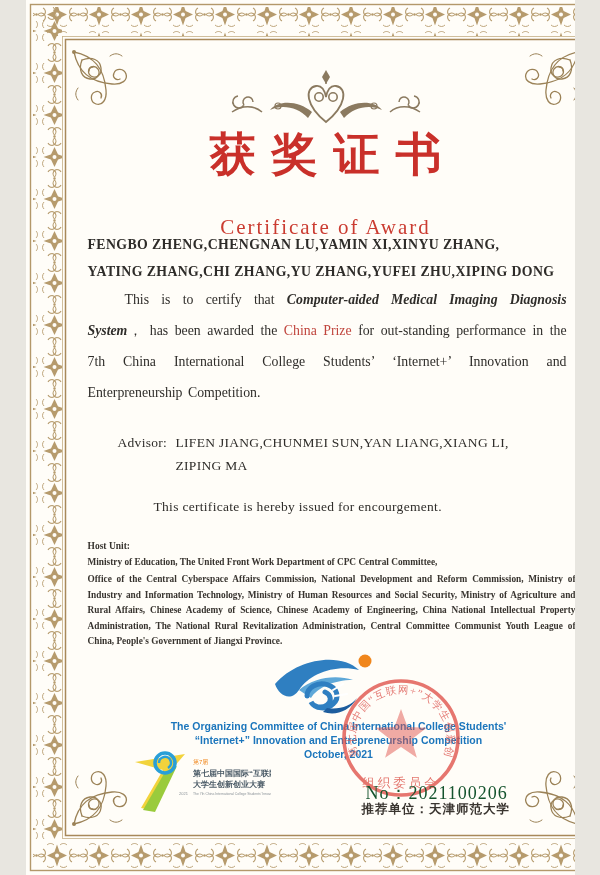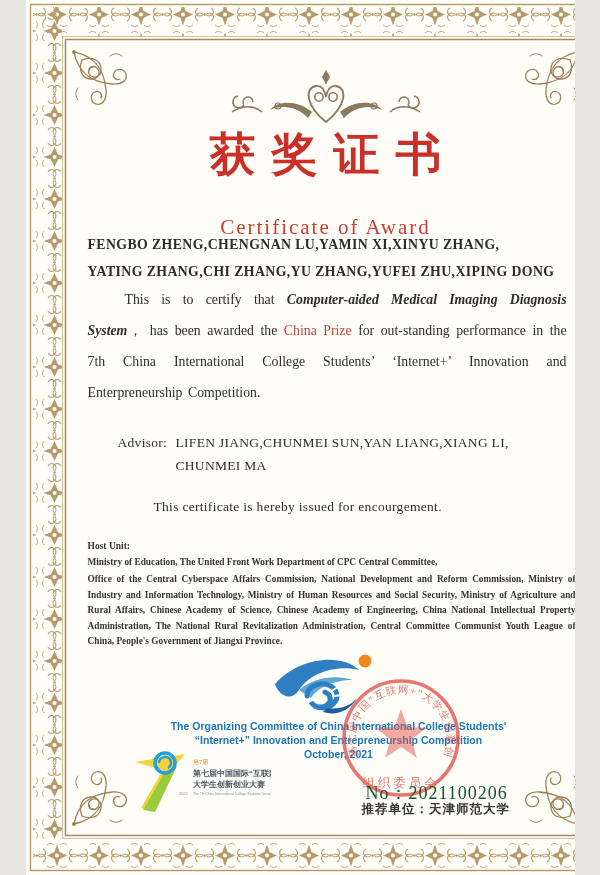--- a/index.html
+++ b/index.html
@@ -104,21 +104,21 @@
     <div>FENGBO ZHENG,CHENGNAN LU,YAMIN XI,XINYU ZHANG,</div>
     <div>YATING ZHANG,CHI ZHANG,YU ZHANG,YUFEI ZHU,XIPING DONG</div>
   </div>
 
   <div class="body-par"><span>This is to certify that </span><span class="proj">Computer-aided Medical Imaging Diagnosis System</span><span>，  has been awarded the </span><span class="prize">China Prize</span><span> for out-standing performance in the 7th China International College Students’ ‘Internet+’ Innovation and Enterpreneurship Competition.</span></div>
 
   <div class="advisor">
     <div>Advisor:</div>
     <div>
       <div>LIFEN JIANG,CHUNMEI SUN,YAN LIANG,XIANG LI,</div>
-      <div>CHUNMEI MA</div>
+      <div>ZIPING MA</div>
     </div>
   </div>
   <div class="issue">This certificate is hereby issued for encourgement.</div>
 
   <div class="host-label">Host Unit:</div>
   <div class="host-line1">Ministry of Education, The United Front Work Department of CPC Central Committee,</div>
   <div class="host-par">Office of the Central Cyberspace Affairs Commission, National Development and Reform Commission, Ministry of Industry and Information Technology, Ministry of Human Resources and Social Security, Ministry of Agriculture and Rural Affairs, Chinese Academy of Science, Chinese Academy of Engineering, China National Intellectual Property Administration, The National Rural Revitalization Administration, Central Committee Communist Youth League of China, People's Government of Jiangxi Province.</div>
 
   <svg class="layer" style="left:243px;top:650px;z-index:2" width="120" height="72" viewBox="0 0 120 72">
     <circle cx="96" cy="11" r="6.5" fill="#f0861c"></circle>

